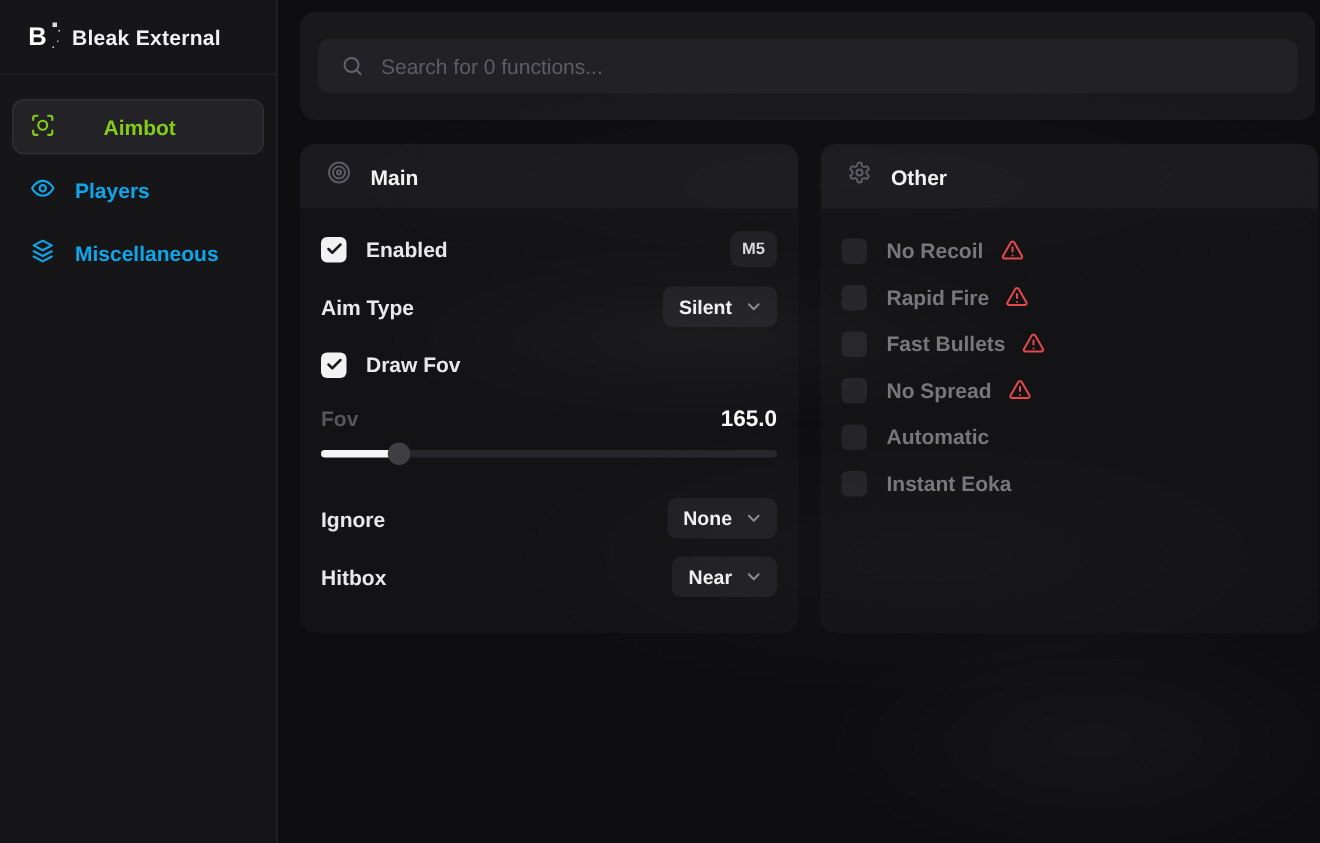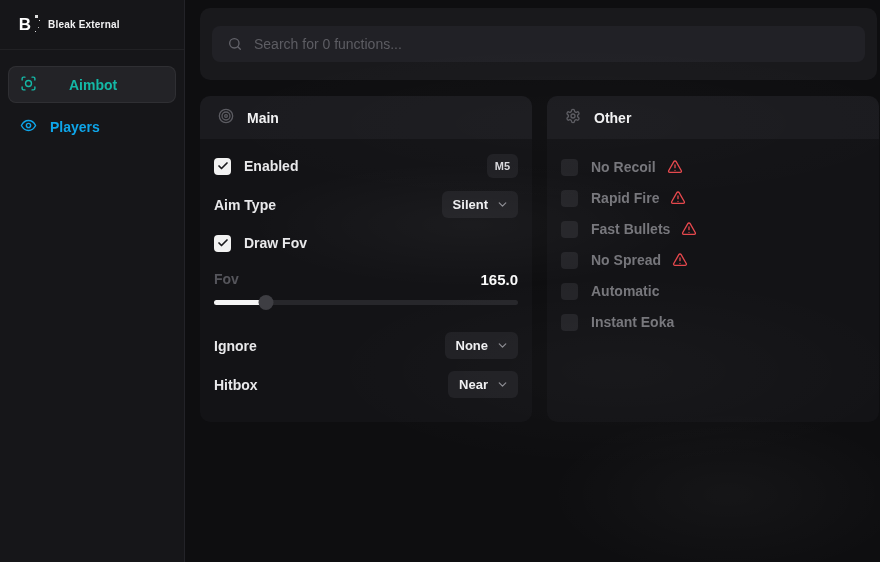--- a/index.html
+++ b/index.html
@@ -29,34 +29,34 @@
   .logo {
     width:22px; height:22px; position:relative;
     display:flex; align-items:center; justify-content:center;
     color:#fff; font-weight:800; font-size:17px; line-height:1;
   }
   .logo::before {
     content:""; position:absolute; right:-2px; top:1px;
     width:3px; height:3px; background:#fff; opacity:.85;
     box-shadow:3px 4px 0 -1px #fff, -1px 15px 0 -1px #fff, 2px 11px 0 -1px #cfcfcf;
   }
-  .app-title { font-size:10px; font-weight:700; letter-spacing:.2px; color:#f2f2f3; }
+  .app-title { font-size:14px; font-weight:700; letter-spacing:.2px; color:#f2f2f3; }
 
   .nav { padding:16px 8px; display:flex; flex-direction:column; gap:5px; }
   .nav-item {
     display:flex; align-items:center; gap:13px;
     height:37px; padding:0 11px;
     border-radius:8px;
     color:#0ea5e9; font-size:14px; font-weight:600;
     cursor:pointer; border:1px solid transparent;
   }
   .nav-item.active {
     background:#232327;
     border:1px solid rgba(255,255,255,0.06);
-    color:#14b8a6;
+    color:#84cc16;
     gap:32px;
   }
   .nav-item svg { flex:0 0 auto; }
 
   
   .content { flex:1; position:relative; padding:8px 3px 0 15px; z-index:1; }
   .smoke {
     position:absolute; inset:0; pointer-events:none; z-index:5;
     background:
       radial-gradient(320px 90px at 41% 40%, rgba(255,255,255,0.035), transparent 70%),
@@ -224,20 +224,26 @@
               <use href="#i-focus"></use>
             </svg></span>
         <span>Aimbot</span>
       </div>
       <div class="nav-item">
         <span><svg width="17" height="17" viewBox="0 0 24 24">
               <use href="#i-eye"></use>
             </svg></span>
         <span>Players</span>
       </div>
+      <div class="nav-item">
+        <span><svg width="17" height="17" viewBox="0 0 24 24">
+              <use href="#i-layers"></use>
+            </svg></span>
+        <span>Miscellaneous</span>
+      </div>
     </nav>
   </aside>
 
   <main class="content">
 
     <div class="search-card">
       <div class="search-wrap">
         <span style="color:#63636a">
           <svg width="16" height="16" viewBox="0 0 24 24">
               <use href="#i-search"></use>

